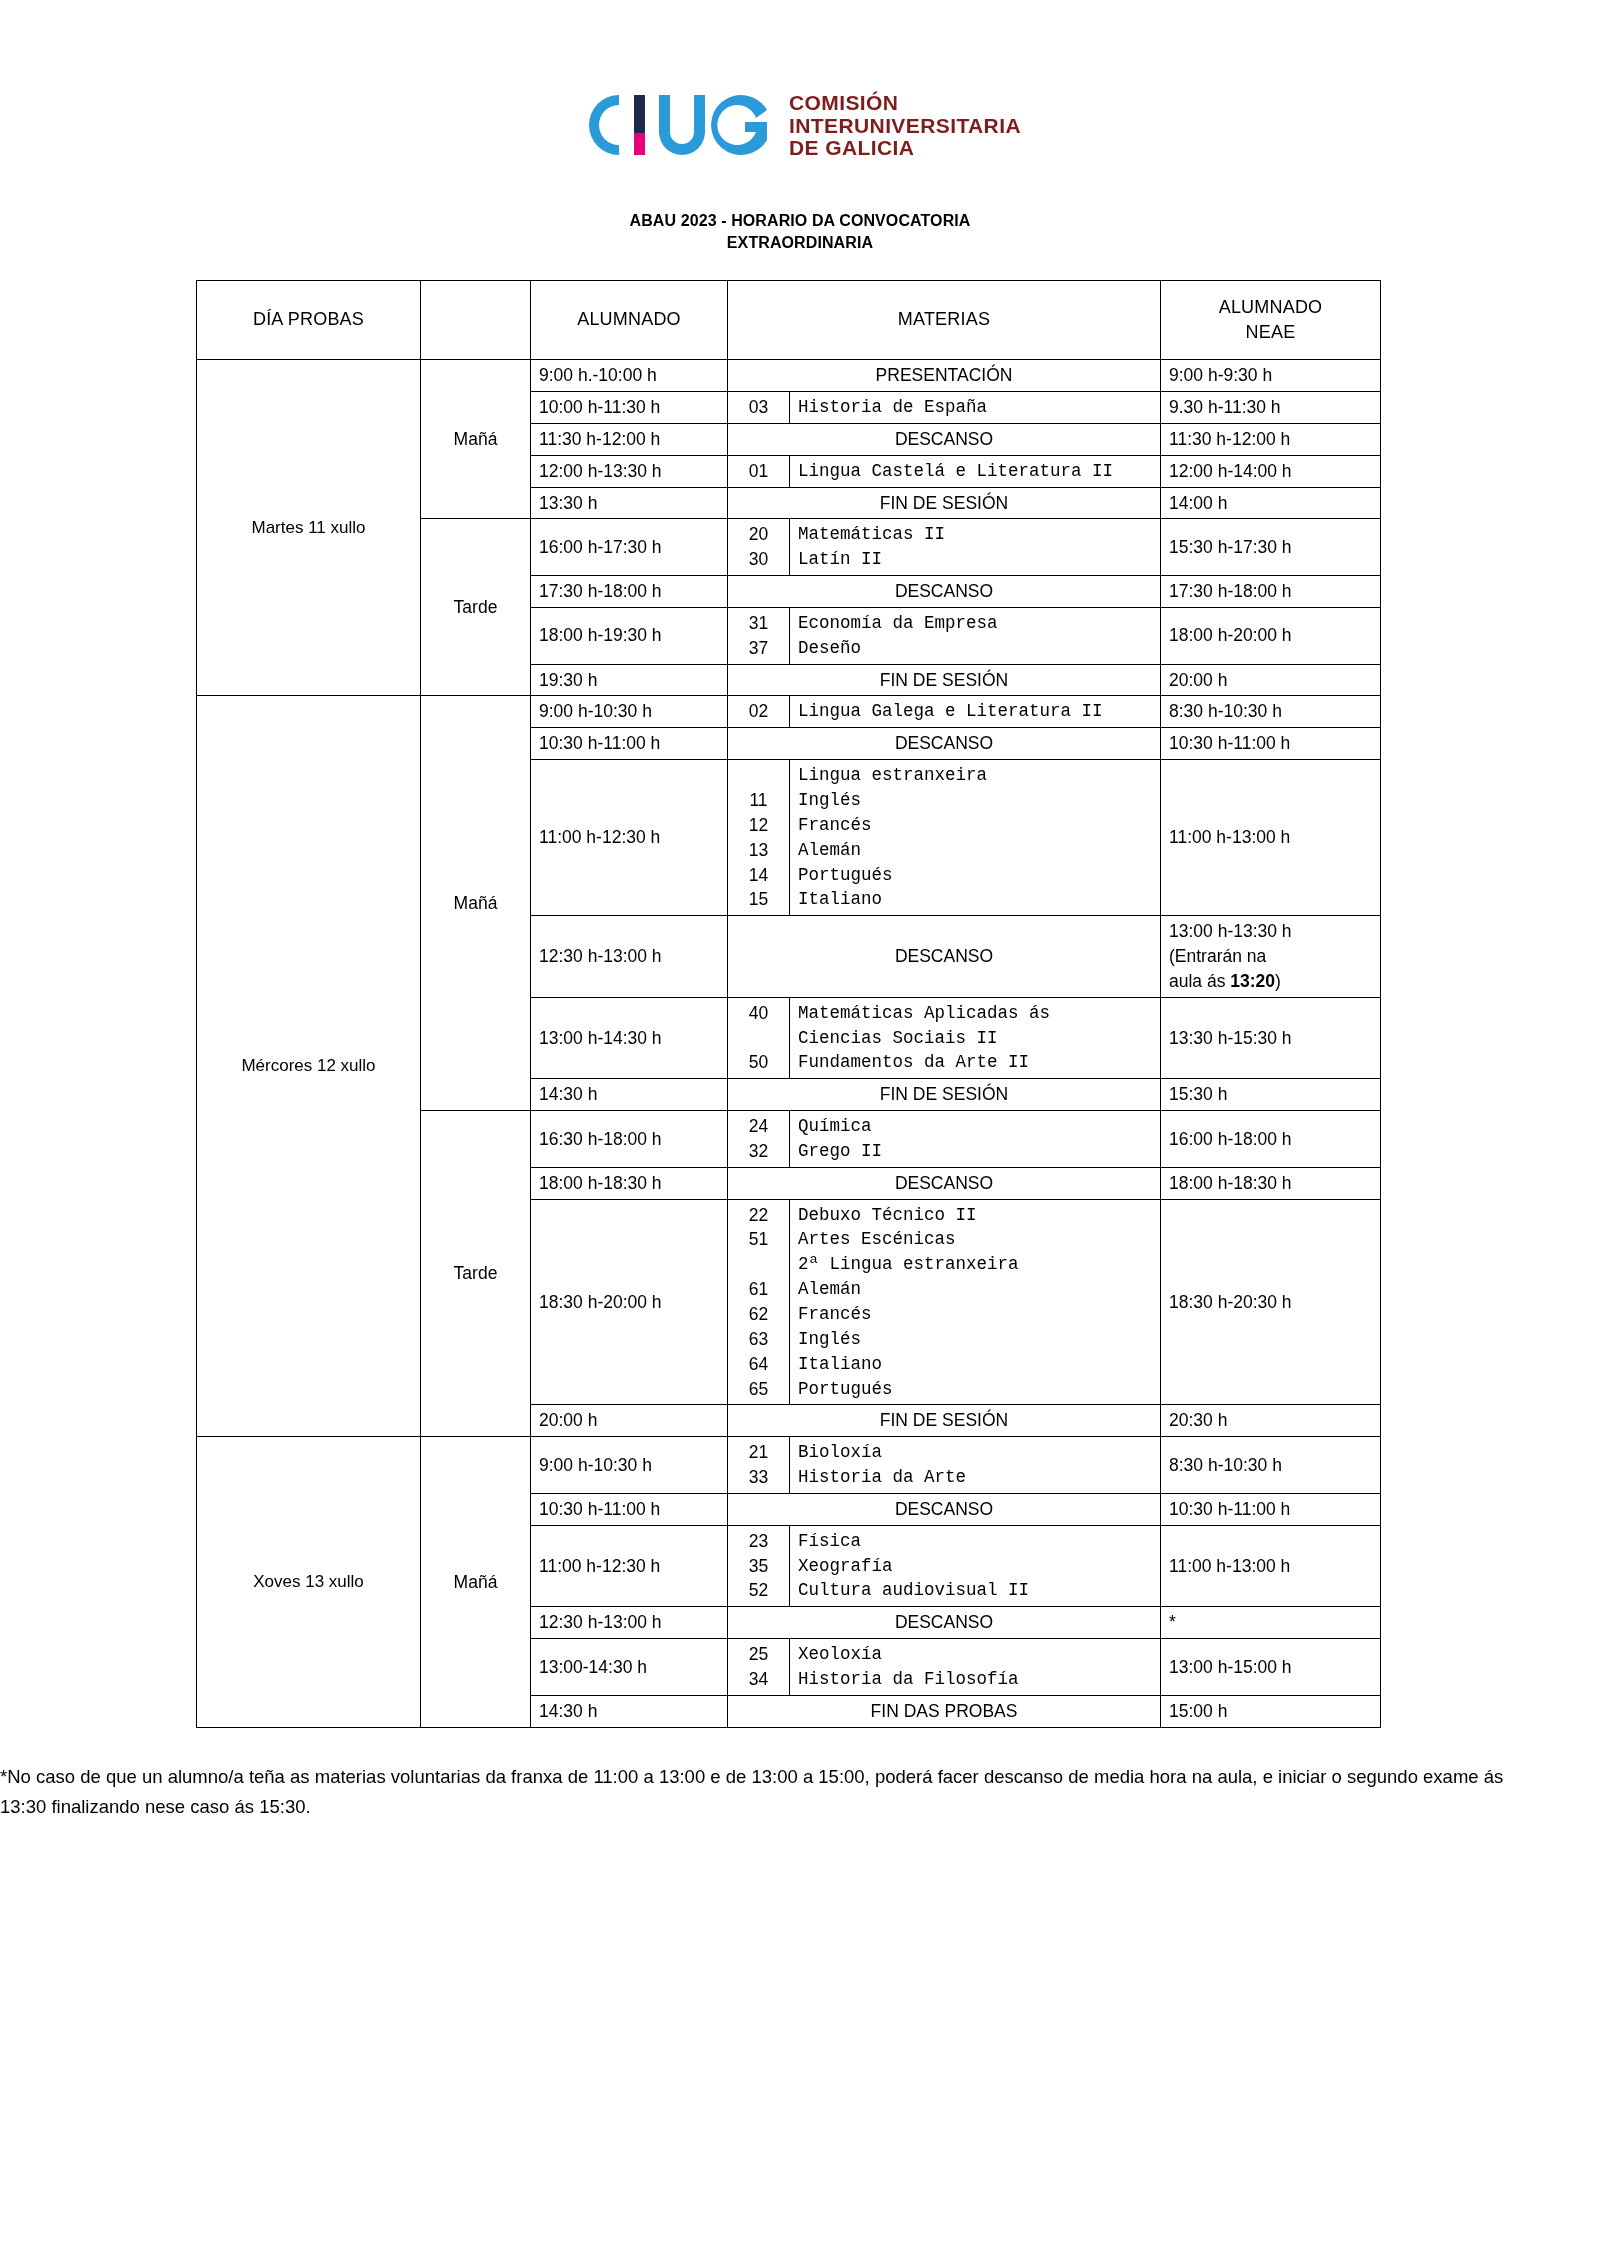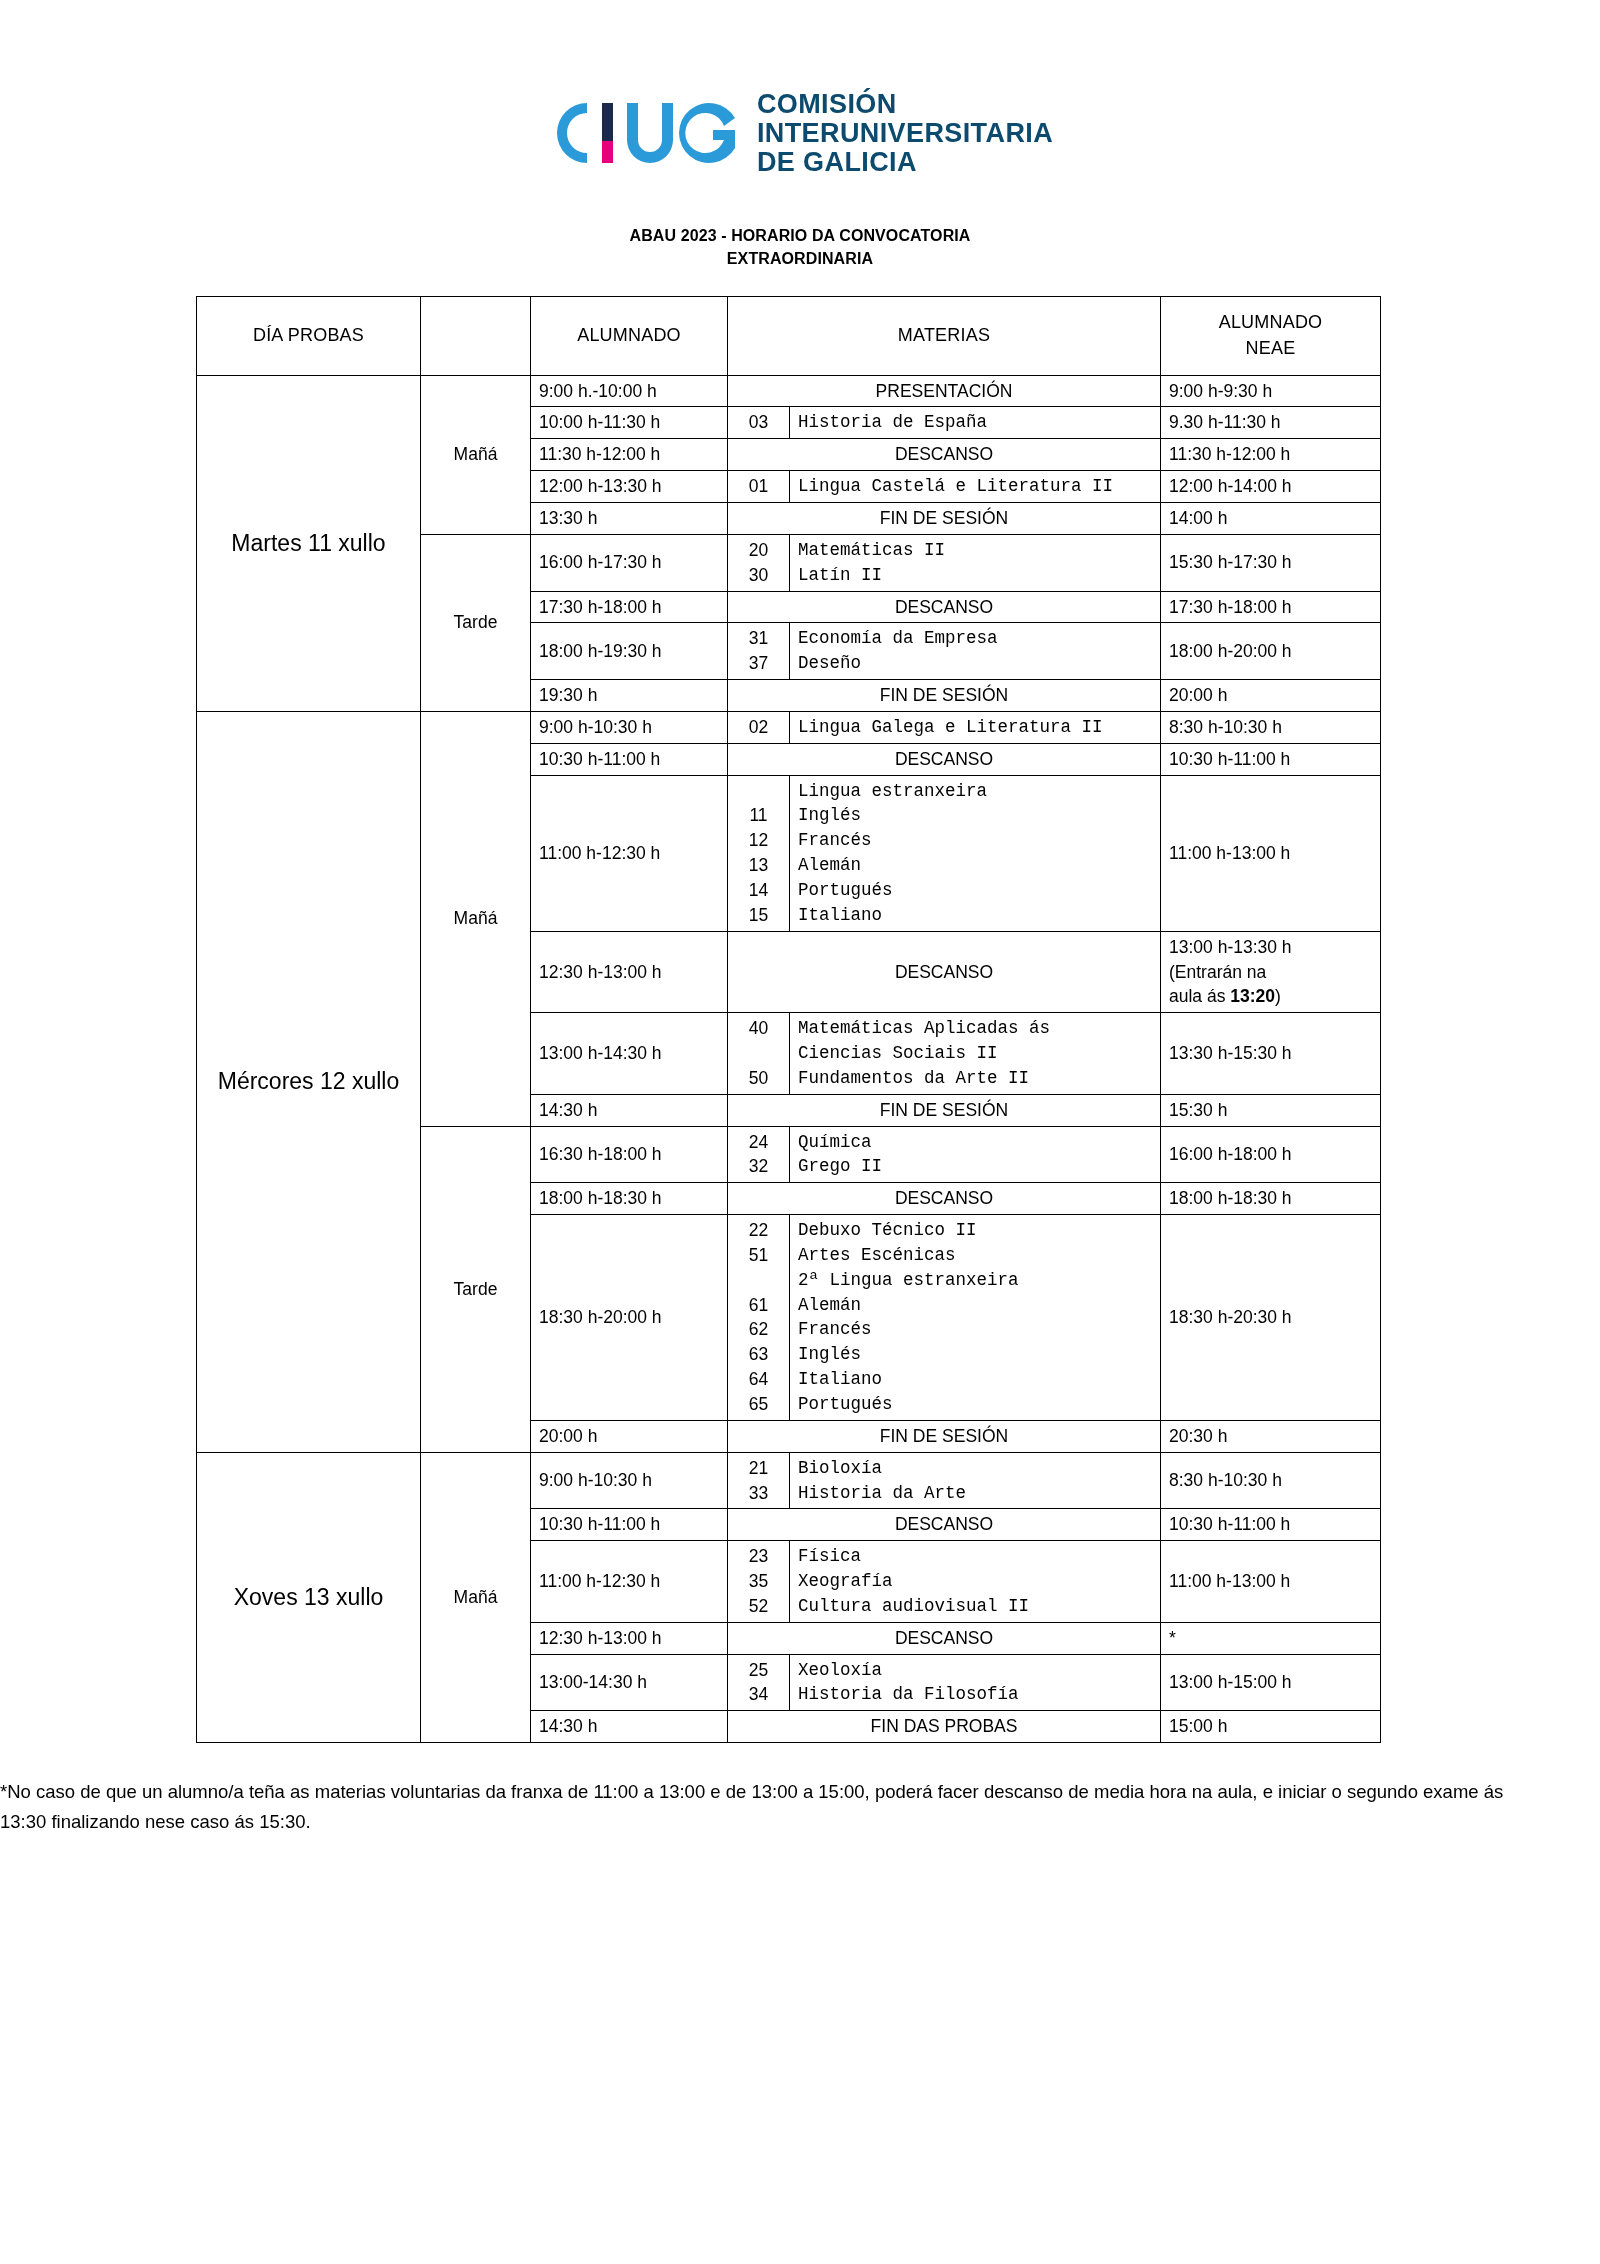--- a/index.html
+++ b/index.html
@@ -35,23 +35,23 @@
   .logo-text {
     display: flex;
     flex-direction: column;
     justify-content: center;
     line-height: 1.08;
     padding-top: 2px;
   }
   .logo-text span {
     font-family: "Liberation Sans", sans-serif;
     font-weight: bold;
-    font-size: 27px;
+    font-size: 21px;
     letter-spacing: 0.4px;
-    color: #0c4a6e;
+    color: #7f1d1d;
   }
 
   
   .doc-title {
     text-align: center;
     font-weight: bold;
     font-size: 16px;
     line-height: 1.38;
     margin-top: 48px;
     letter-spacing: 0.1px;
@@ -88,21 +88,21 @@
     text-align: center;
     font-weight: bold;
     height: 72px;
     font-size: 18px;
     letter-spacing: 0.2px;
   }
   .hdr-neae { line-height: 1.5; }
 
   .cell-day {
     text-align: center;
-    font-size: 23px;
+    font-size: 17px;
   }
   .cell-ses {
     text-align: center;
     font-weight: bold;
     font-size: 17.5px;
   }
   .cell-time { text-align: left; white-space: nowrap; }
   .cell-code { text-align: center; }
   .cell-sub  { text-align: left; font-family: Liberation Mono, monospace; }
   .cell-neae { text-align: left; }

